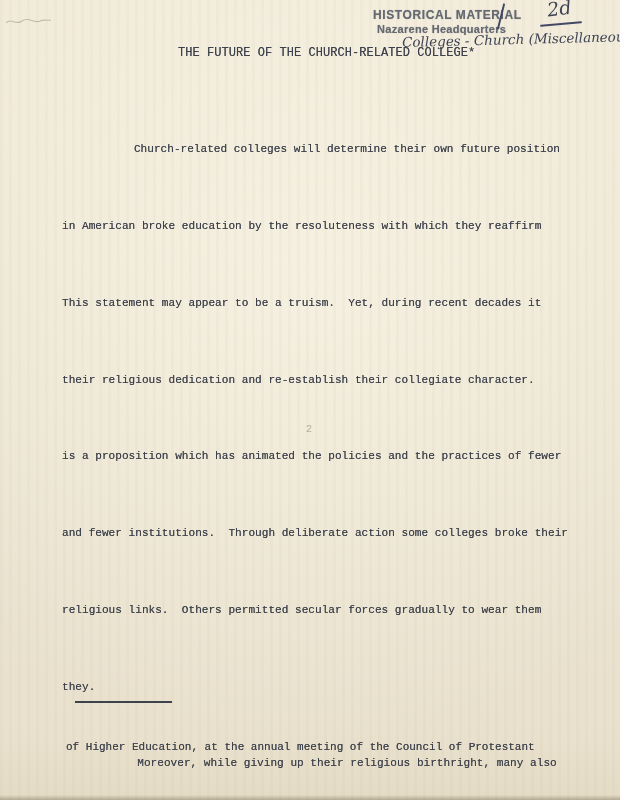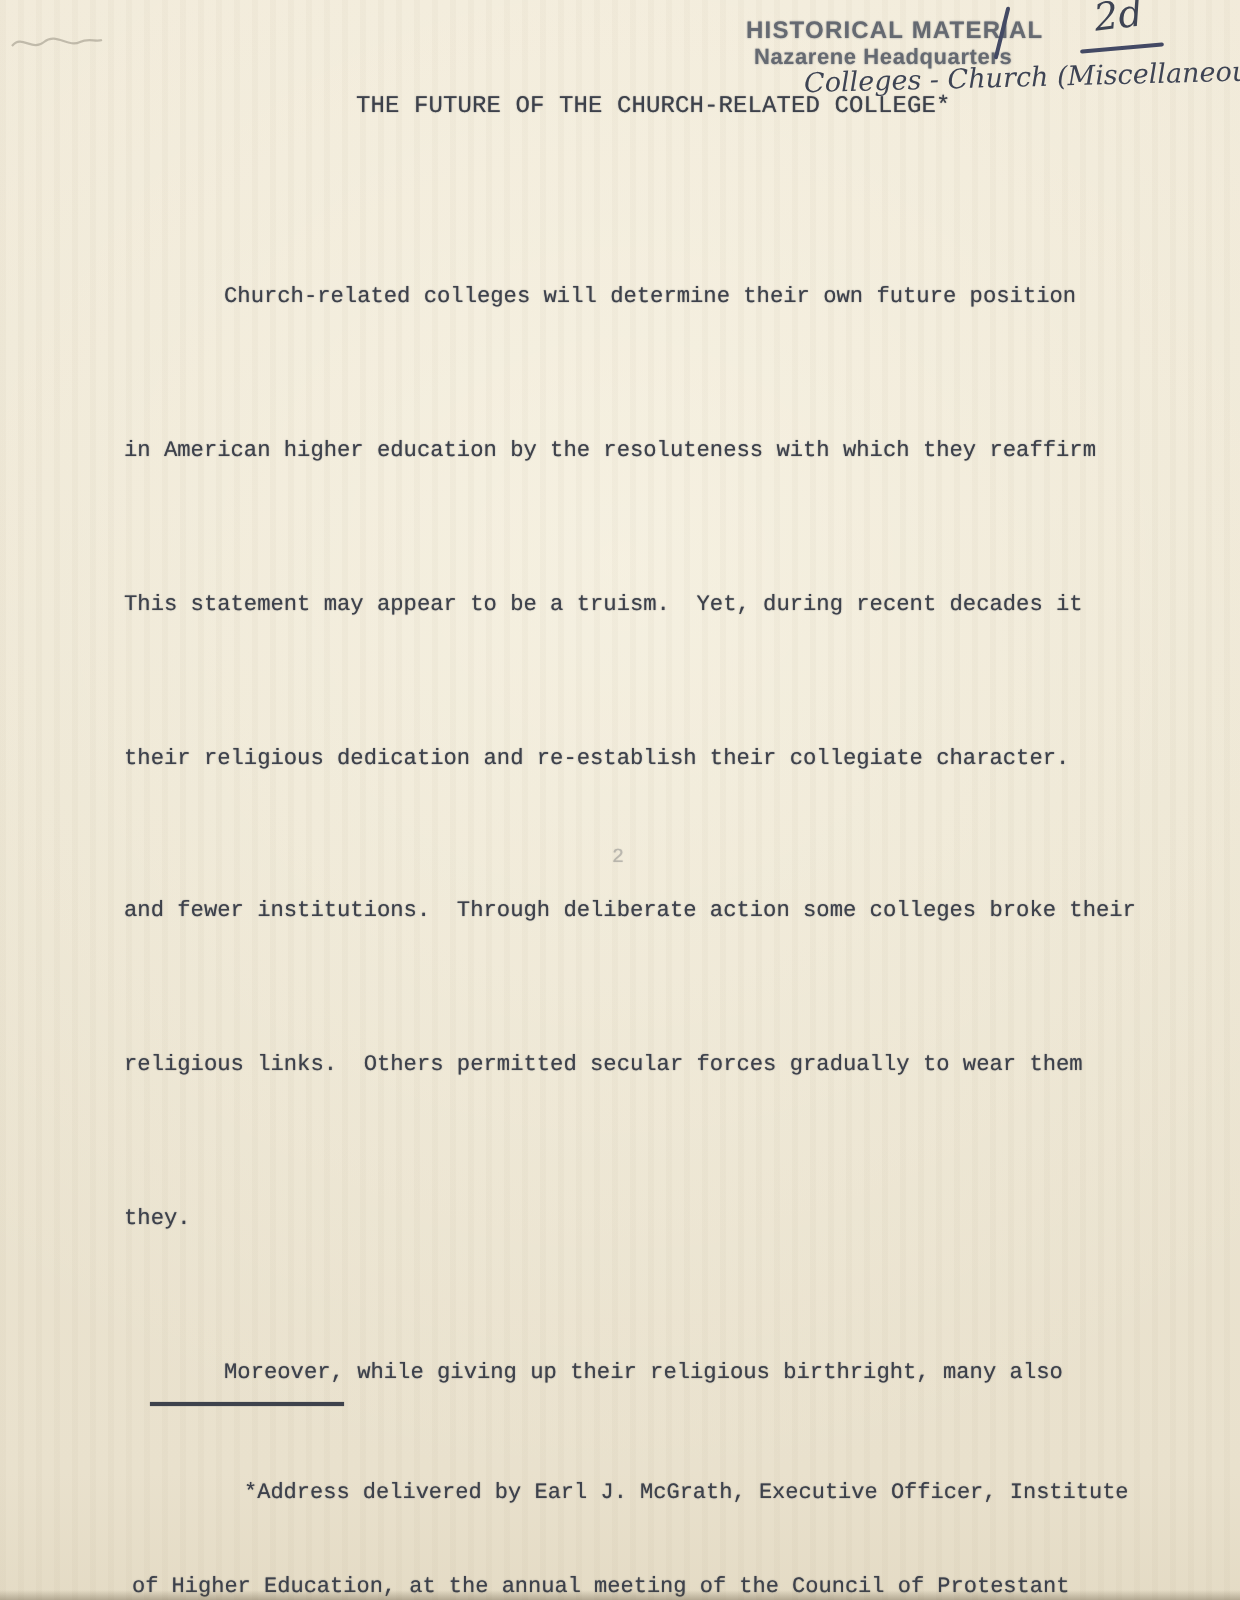--- a/index.html
+++ b/index.html
@@ -32,21 +32,21 @@
   }
   .title{
     position:absolute;left:178px;top:46px;margin:0;
     font-size:12px;font-weight:normal;letter-spacing:0.05px;
   }
   .body-text{
     position:absolute;left:62px;top:86px;width:520px;
     font-size:11.1px;line-height:25.6px;
   }
   .line{height:25.6px;}
-  .indent{padding-left:50px;}
+  .indent{padding-left:50px;text-align:center;}
   .footnote-rule{
     position:absolute;left:75px;top:701px;width:97px;height:2px;
     background:#3e424c;box-shadow:0 0 0.5px #3e424c;
   }
   .footnote{
     position:absolute;left:66px;top:709px;
     font-size:11px;line-height:15.6px;
   }
   .indent-f{padding-left:56px;}
   .stamp{
@@ -100,23 +100,24 @@
 
   <div class="hw hw-number">2d</div>
   <div class="hw-underline"></div>
   <div class="hw-stroke"></div>
   <div class="hw hw-note">Colleges - Church (Miscellaneous)</div>
 
   <h1 class="title typed">THE FUTURE OF THE CHURCH-RELATED COLLEGE*</h1>
 
   <div class="body-text typed">
     <div class="line indent">Church-related colleges will determine their own future position</div>
-    <div class="line">in American higher education by the resoluteness with which they reaffirm</div>
+    <div class="line">in American broke education by the resoluteness with which they reaffirm</div>
     <div class="line">This statement may appear to be a truism.  Yet, during recent decades it</div>
     <div class="line">their religious dedication and re-establish their collegiate character.</div>
+    <div class="line">is a proposition which has animated the policies and the practices of fewer</div>
     <div class="line">and fewer institutions.  Through deliberate action some colleges broke their</div>
     <div class="line">religious links.  Others permitted secular forces gradually to wear them</div>
     <div class="line">they.</div>
     <div class="line indent">Moreover, while giving up their religious birthright, many also</div>
     
     
     
     
     
     
@@ -128,17 +129,16 @@
     
     
     
     
   </div>
 
   <div class="stray-mark typed">2</div>
 
   <div class="footnote-rule"></div>
   <div class="footnote typed">
-    <div class="fline indent-f">*Address delivered by Earl J. McGrath, Executive Officer, Institute</div>
     <div class="fline">of Higher Education, at the annual meeting of the Council of Protestant</div>
     
   </div>
 </div>
 
 </body></html>

